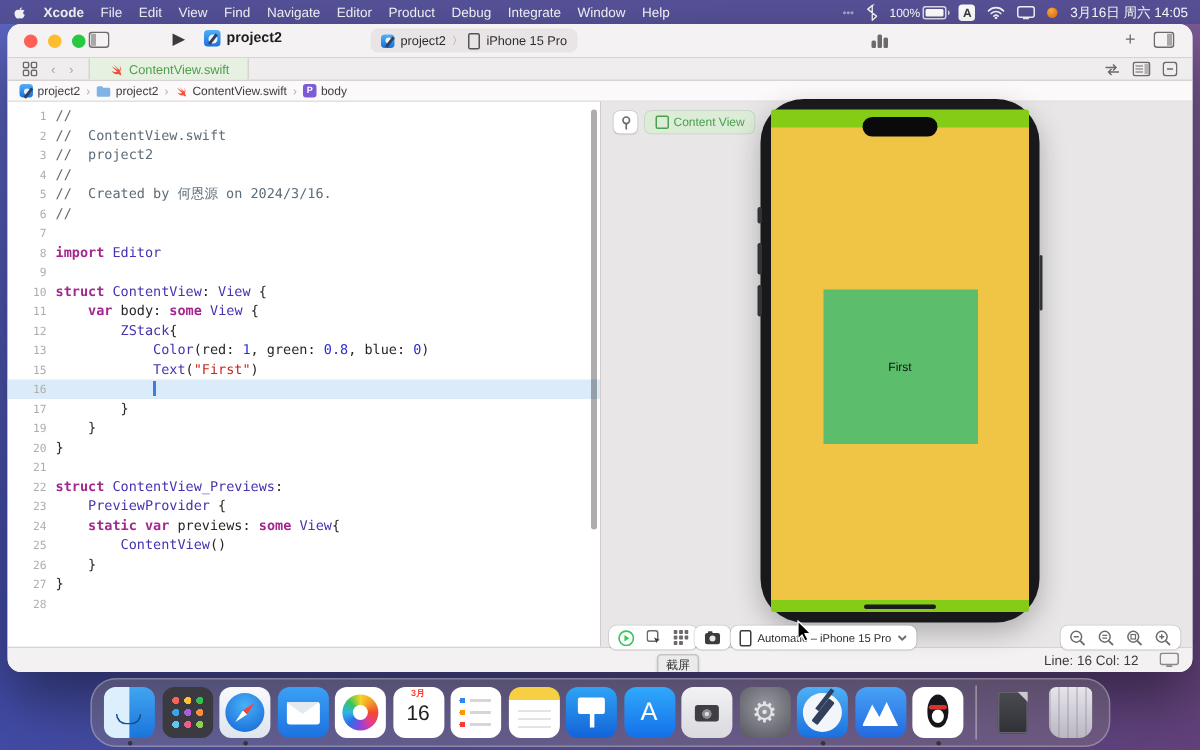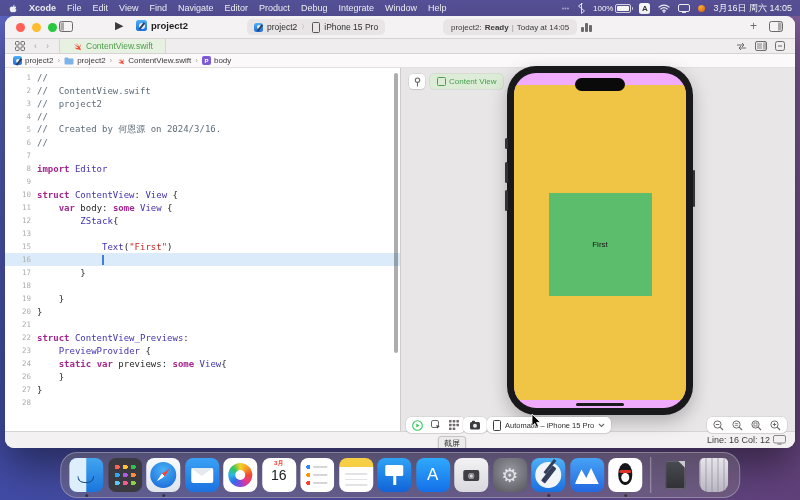--- a/index.html
+++ b/index.html
@@ -94,40 +94,40 @@
     box-shadow:0 0 0 .5px rgba(70,150,80,.25);}
   .cv-pill .sq{width:7px;height:7px;border:1px solid #48a050;border-radius:1.5px;}
 
   .iphone{position:absolute;left:106px;top:-2px;width:186px;height:349px;background:#19191b;border-radius:29px;
     box-shadow:0 6px 18px rgba(0,0,0,.25);}
   .iphone .btn{position:absolute;background:#333336;border-radius:1.5px;}
   .btn.mute{left:-2px;top:72px;width:2.5px;height:11px;}
   .btn.volu{left:-2px;top:96px;width:2.5px;height:21px;}
   .btn.vold{left:-2px;top:124px;width:2.5px;height:21px;}
   .btn.power{right:-2px;top:104px;width:2.5px;height:37px;}
-  .screen{position:absolute;inset:7px;background:#f0abfc;border-radius:22px;overflow:hidden;}
+  .screen{position:absolute;inset:7px;background:#84cc16;border-radius:2px;overflow:hidden;}
   .dyn-island{position:absolute;left:50%;transform:translateX(-50%);top:5px;width:50px;height:13px;background:#0a0a0a;border-radius:7px;z-index:3;}
   .yellow{position:absolute;left:0;right:0;top:12px;bottom:8px;display:flex;align-items:center;justify-content:center;}
   .greensq{width:103px;height:103px;display:flex;align-items:center;justify-content:center;
     font-size:8px;color:#141414;margin-top:4px;}
   .home-ind{position:absolute;left:50%;transform:translateX(-50%);bottom:2.5px;width:48px;height:3px;border-radius:2px;background:#1b1b1d;z-index:3;}
 
   .cv-bar{position:absolute;top:349px;height:16px;display:flex;align-items:center;gap:5px;}
   .cv-group{background:#fff;border-radius:5px;height:16px;display:flex;align-items:center;gap:8px;padding:0 6px;
     box-shadow:0 0 0 .5px rgba(0,0,0,.12),0 1px 1px rgba(0,0,0,.08);}
   .cv-left{left:5px;}
   .cv-dropdown{font-size:7.5px;color:#2c2c2e;gap:4px;white-space:nowrap;}
   .cv-zoom{position:absolute;right:8px;top:349px;}
   .tooltip{position:absolute;left:37px;top:368px;background:#ecebec;border:0.5px solid #c6c3c4;border-radius:3px;
     padding:1px 5px;font-size:8px;color:#2c2c2e;box-shadow:0 1px 2px rgba(0,0,0,.18);z-index:9;white-space:nowrap;}
   .cursor-arrow{position:absolute;left:130px;top:345px;z-index:10;}
 
   
   .statusbar{height:16px;background:#f4f1f2;border-top:1px solid #d7d3d4;display:flex;align-items:center;
-    justify-content:flex-end;gap:3px;padding-right:9px;font-size:9px;color:#3c3c3e;flex:none;}
+    justify-content:flex-end;gap:14px;padding-right:9px;font-size:9px;color:#3c3c3e;flex:none;}
 
   
   .dock{position:absolute;left:50%;transform:translateX(-50%);bottom:2px;height:46px;
     background:rgba(128,118,134,.45);border:0.5px solid rgba(255,255,255,.28);border-radius:17px;
     display:flex;align-items:center;gap:4.5px;padding:0 8px;box-sizing:border-box;}
   .dock-item{position:relative;display:flex;justify-content:center;}
   .dock-dot{position:absolute;bottom:-5px;width:3px;height:3px;border-radius:50%;background:#2c2c30;opacity:.85;}
   .dock-sep{width:1px;height:36px;background:rgba(255,255,255,.4);margin:0 3px;}
   .di{width:34px;height:34px;border-radius:8px;position:relative;overflow:hidden;flex:none;}
   .di-finder{background:linear-gradient(180deg,#41a5f0,#1a75dc);}
@@ -277,26 +277,20 @@
       <span class="miniapp"></span>
       <span>project2</span>
     </span>
     <span class="tb-scheme">
       <span class="miniapp" style="width:9px;height:9px"></span>
       <span>project2</span>
       <span class="sch-sep">〉</span>
       <span class="phone-glyph"></span>
       <span>iPhone 15 Pro</span>
     </span>
-    <span class="tb-status">
-      <span>project2:</span>
-      <b>Ready</b>
-      <span class="dim">|</span>
-      <span>Today at 14:05</span>
-    </span>
     <span class="tb-activity">
       <i style="height:5px"></i>
         <i style="height:9px"></i>
         <i style="height:7px"></i>
     </span>
     <span class="tb-plus">+</span>
     <span class="tb-panels">
       <svg width="14" height="11" viewBox="0 0 14 11">
           <rect x="0.5" y="0.5" width="13" height="10" rx="2" fill="none" stroke="#6e6a6b"></rect>
           <rect x="9" y="1.5" width="3.5" height="8" fill="#6e6a6b" opacity=".55"></rect>
@@ -417,38 +411,35 @@
           <div class="code-row">
             <span class="gutter">11</span>
             <span class="code"><span class="tk-p">    </span><span class="tk-k">var</span><span class="tk-p"> body: </span><span class="tk-k">some</span><span class="tk-p"> </span><span class="tk-t">View</span><span class="tk-p"> {</span></span>
           </div>
           <div class="code-row">
             <span class="gutter">12</span>
             <span class="code"><span class="tk-p">        </span><span class="tk-t">ZStack</span><span class="tk-p">{</span></span>
           </div>
           <div class="code-row">
             <span class="gutter">13</span>
+            <span class="code"><span class="tk-p">            </span><span class="tk-t">Color</span><span class="tk-p">(red: </span><span class="tk-n">1</span><span class="tk-p">, green: </span><span class="tk-n">0.8</span><span class="tk-p">, blue: </span><span class="tk-n">0</span><span class="tk-p">)</span></span>
           </div>
           <div class="code-row">
             <span class="gutter">15</span>
             <span class="code"><span class="tk-p">            </span><span class="tk-t">Text</span><span class="tk-p">(</span><span class="tk-s">"First"</span><span class="tk-p">)</span></span>
           </div>
           <div class="code-row current">
             <span class="gutter">16</span>
             <span class="code"><span class="tk-p">            </span><span class="caret"></span></span>
           </div>
           <div class="code-row">
             <span class="gutter">17</span>
             <span class="code"><span class="tk-p">        }</span></span>
           </div>
           <div class="code-row">
-            <span class="gutter">18</span>
-            <span class="code"></span>
-          </div>
-          <div class="code-row">
             <span class="gutter">19</span>
             <span class="code"><span class="tk-p">    }</span></span>
           </div>
           <div class="code-row">
             <span class="gutter">20</span>
             <span class="code"><span class="tk-p">}</span></span>
           </div>
           <div class="code-row">
             <span class="gutter">21</span>
             <span class="code"></span>
@@ -457,20 +448,24 @@
             <span class="gutter">22</span>
             <span class="code"><span class="tk-k">struct</span><span class="tk-p"> </span><span class="tk-t">ContentView_Previews</span><span class="tk-p">:</span></span>
           </div>
           <div class="code-row">
             <span class="gutter">23</span>
             <span class="code"><span class="tk-p">    </span><span class="tk-t">PreviewProvider</span><span class="tk-p"> {</span></span>
           </div>
           <div class="code-row">
             <span class="gutter">24</span>
             <span class="code"><span class="tk-p">    </span><span class="tk-k">static</span><span class="tk-p"> </span><span class="tk-k">var</span><span class="tk-p"> previews: </span><span class="tk-k">some</span><span class="tk-p"> </span><span class="tk-t">View</span><span class="tk-p">{</span></span>
+          </div>
+          <div class="code-row">
+            <span class="gutter">25</span>
+            <span class="code"><span class="tk-p">        </span><span class="tk-t">ContentView</span><span class="tk-p">()</span></span>
           </div>
           <div class="code-row">
             <span class="gutter">26</span>
             <span class="code"><span class="tk-p">    }</span></span>
           </div>
           <div class="code-row">
             <span class="gutter">27</span>
             <span class="code"><span class="tk-p">}</span></span>
           </div>
           <div class="code-row">

